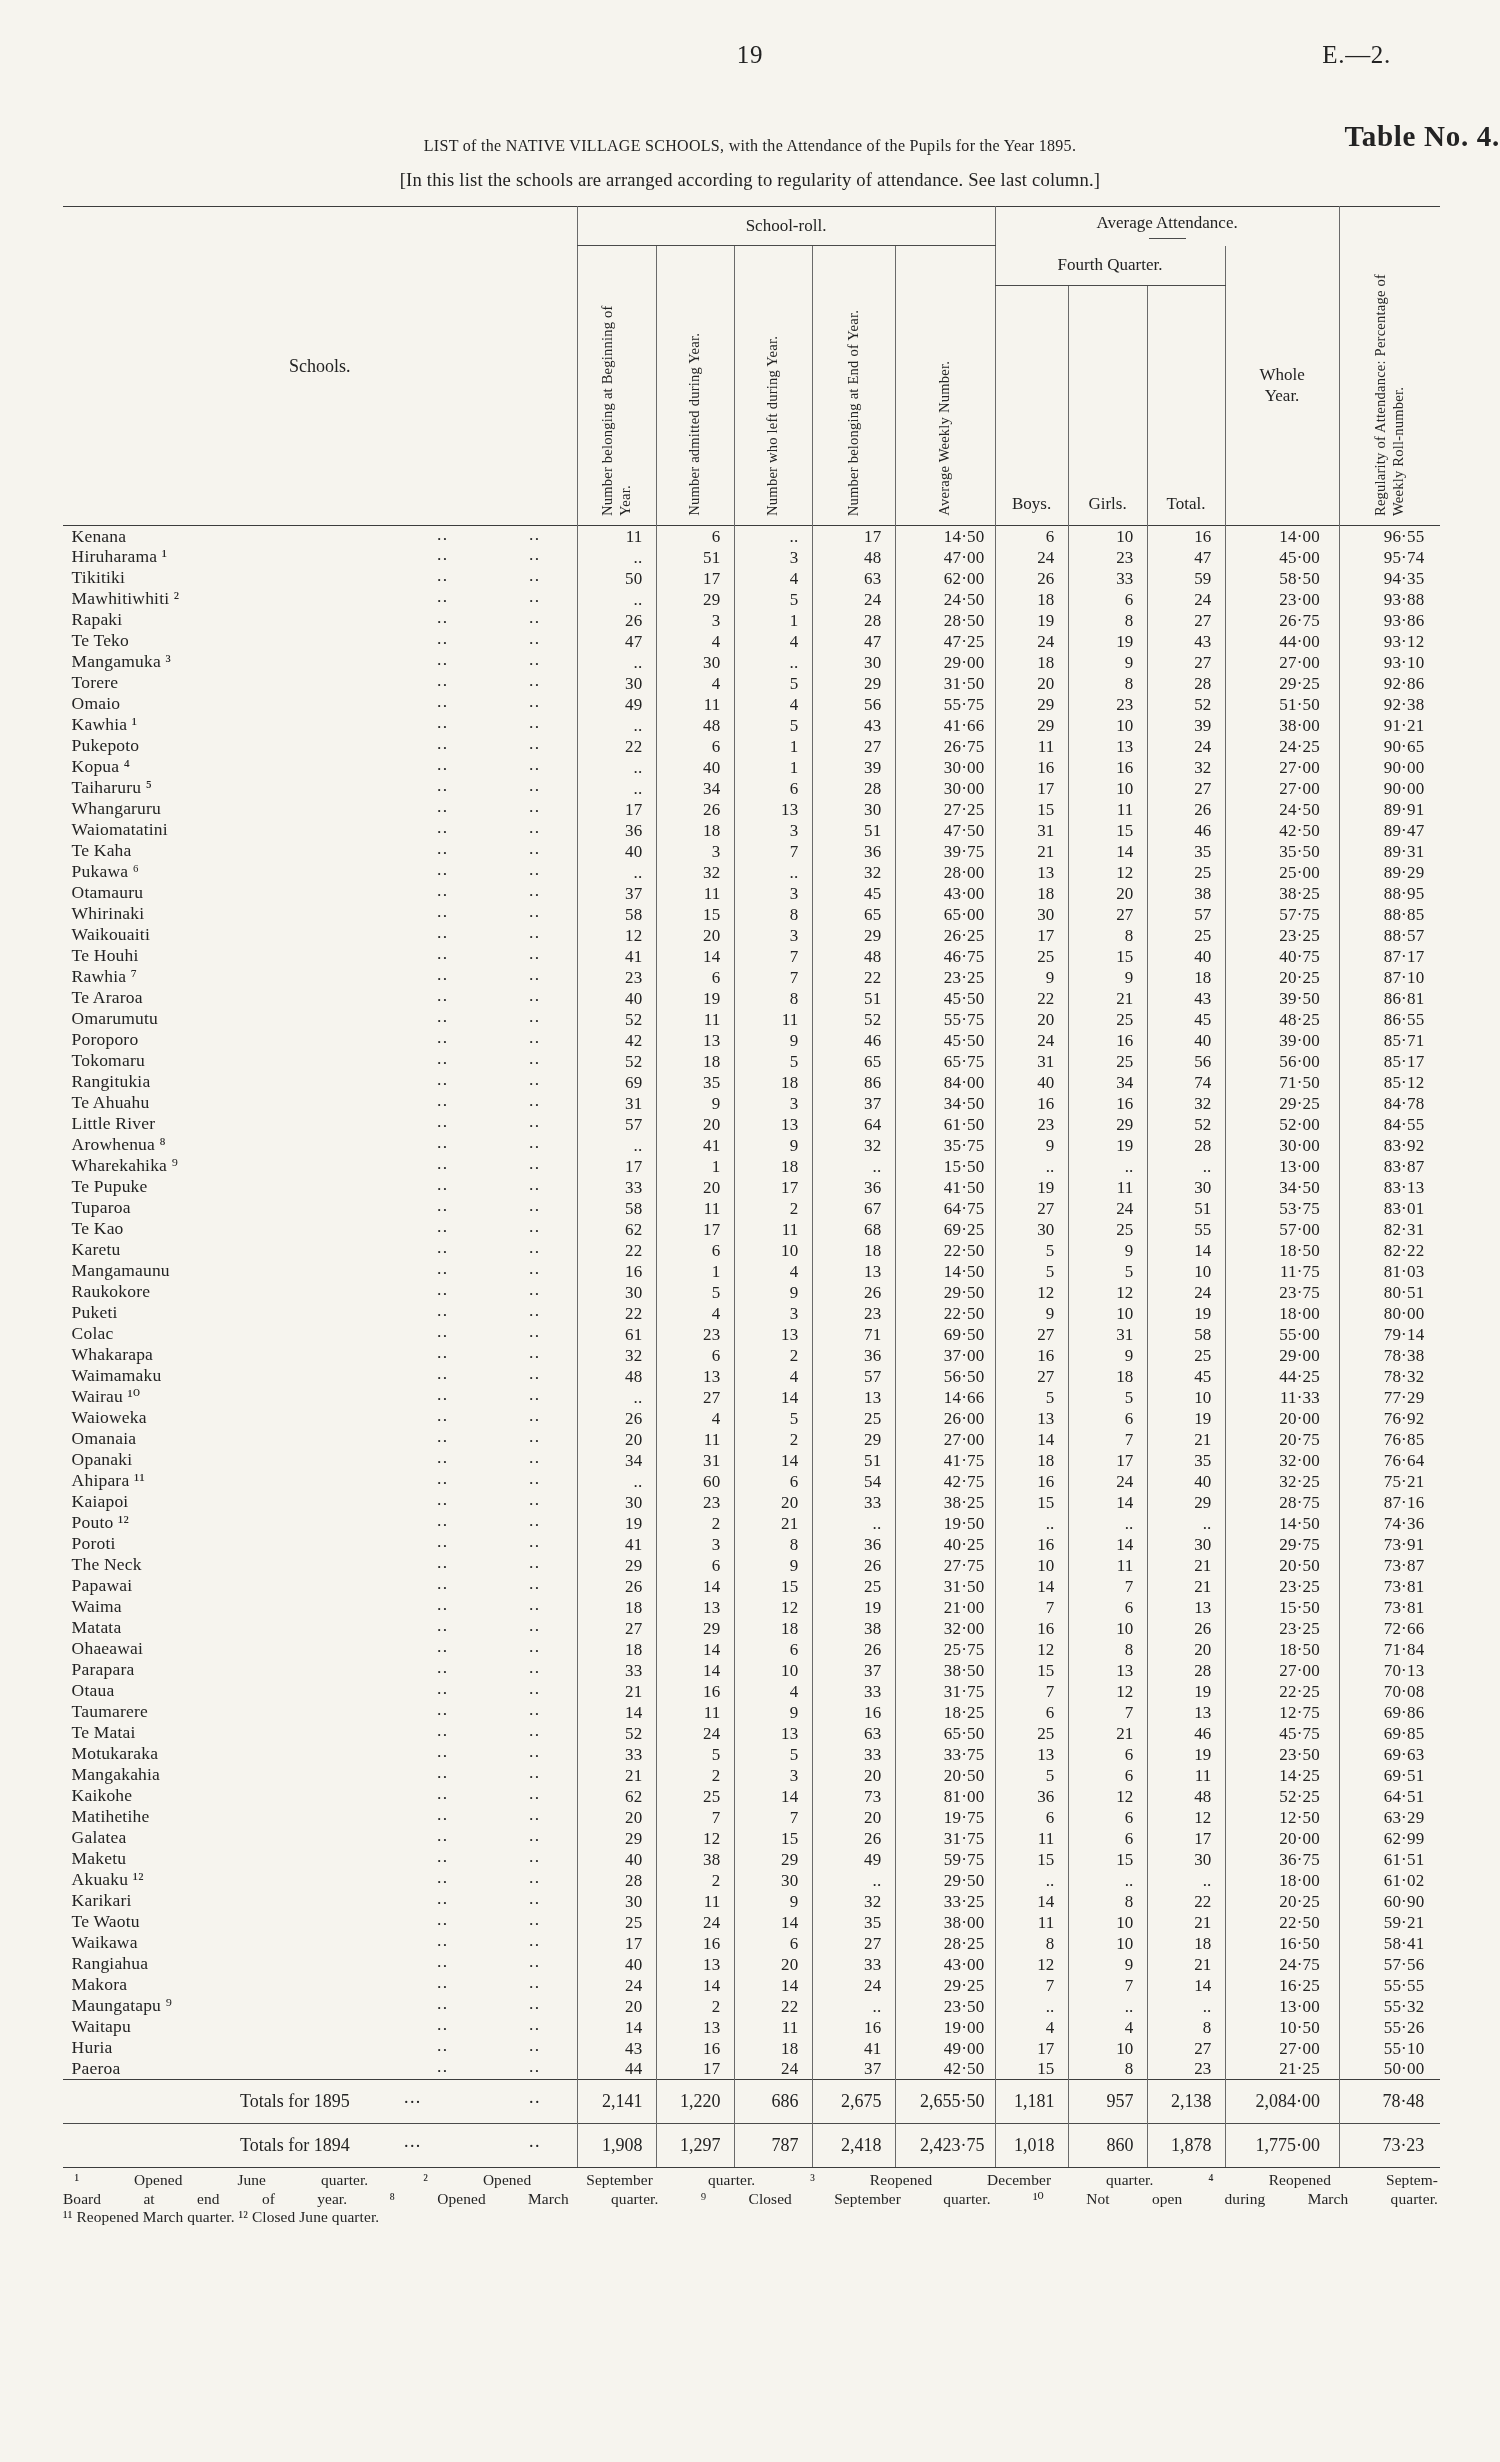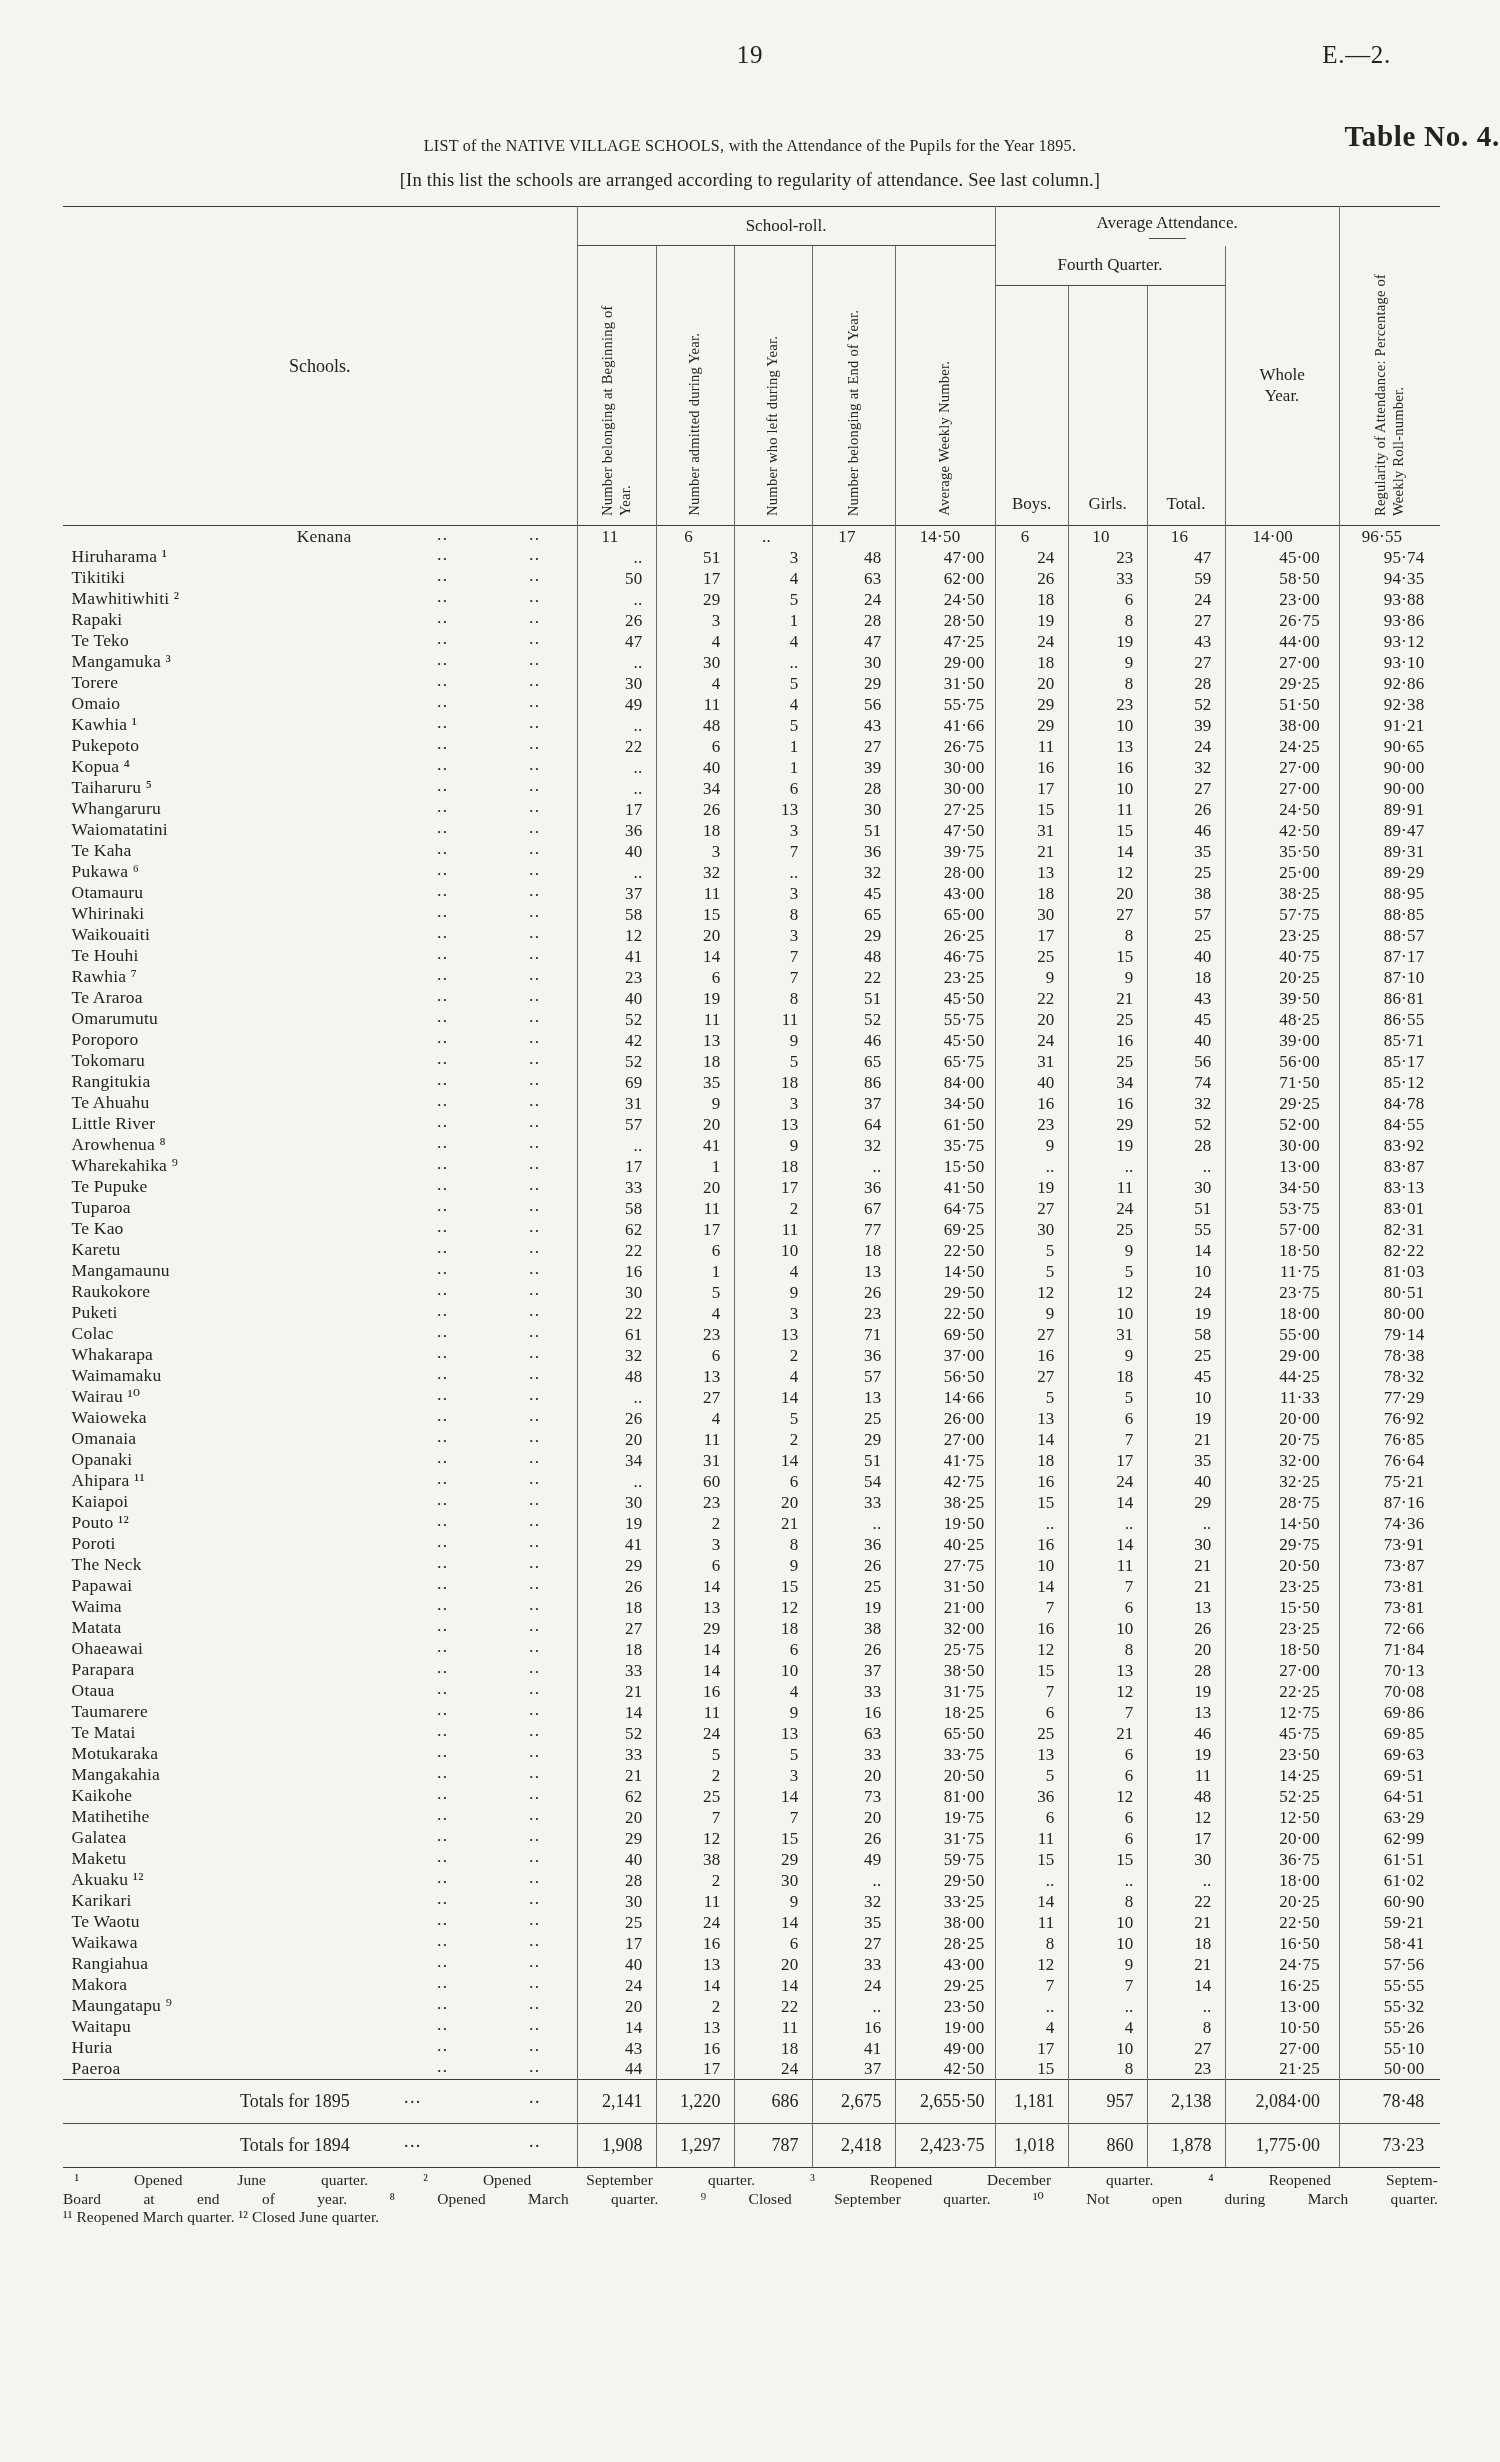--- a/index.html
+++ b/index.html
@@ -47,21 +47,21 @@
     transform: rotate(180deg);
     font-size: 14.6px; line-height: 1.22;
     max-height: 227px;
     text-align: left;
     letter-spacing: 0.2px;
   }
   .h-reg .rot { max-height: 266px; }
   .h-bgt { height: 240px; vertical-align: bottom; text-align: center; font-size: 17px; padding-bottom: 11.4px; }
 
   
-  tbody tr:first-child td { border-top: 1.1px solid #3c3c3c; text-align: center; }
+  tbody tr:first-child td { border-top: 1.1px solid #3c3c3c; }
   tbody td { height: 21px; line-height: 1; vertical-align: middle; font-size: 17px; letter-spacing: 0.2px; }
   .c-name { position: relative; text-align: left; padding-left: 8.6px; font-size: 17.5px; }
   .c-name .ld { position: absolute; top: 42%; transform: translateY(-50%); letter-spacing: 1.4px; }
   .c-name .ld.a { left: 374px; }
   .c-name .ld.b { left: 466px; }
   .c-num  { text-align: right; padding-right: 13px; }
   .col4 { padding-right: 10px; }
   .col8 { padding-right: 18.6px; }
   .col9 { padding-right: 15.7px; }
 
@@ -560,21 +560,21 @@
           <td class="c-num v col6">24</td>
           <td class="c-num v col7">51</td>
           <td class="c-num v col8">53·75</td>
           <td class="c-num v col9">83·01</td>
         </tr>
         <tr>
           <td class="c-name"><span>Te Kao</span><span class="ld a">..</span><span class="ld b">..</span></td>
           <td class="c-num v col0">62</td>
           <td class="c-num v col1">17</td>
           <td class="c-num v col2">11</td>
-          <td class="c-num v col3">77</td>
+          <td class="c-num v col3">68</td>
           <td class="c-num v col4">69·25</td>
           <td class="c-num v col5">30</td>
           <td class="c-num v col6">25</td>
           <td class="c-num v col7">55</td>
           <td class="c-num v col8">57·00</td>
           <td class="c-num v col9">82·31</td>
         </tr>
         <tr>
           <td class="c-name"><span>Karetu</span><span class="ld a">..</span><span class="ld b">..</span></td>
           <td class="c-num v col0">22</td>

